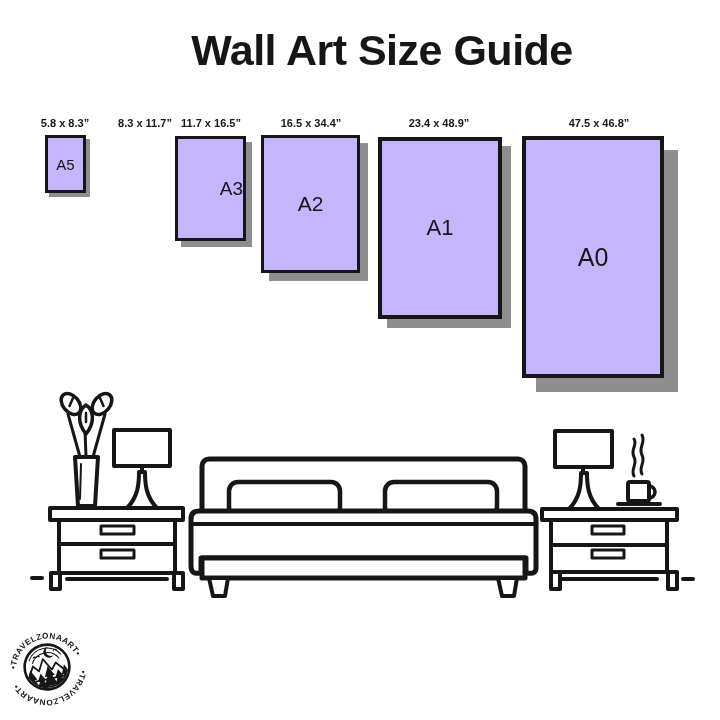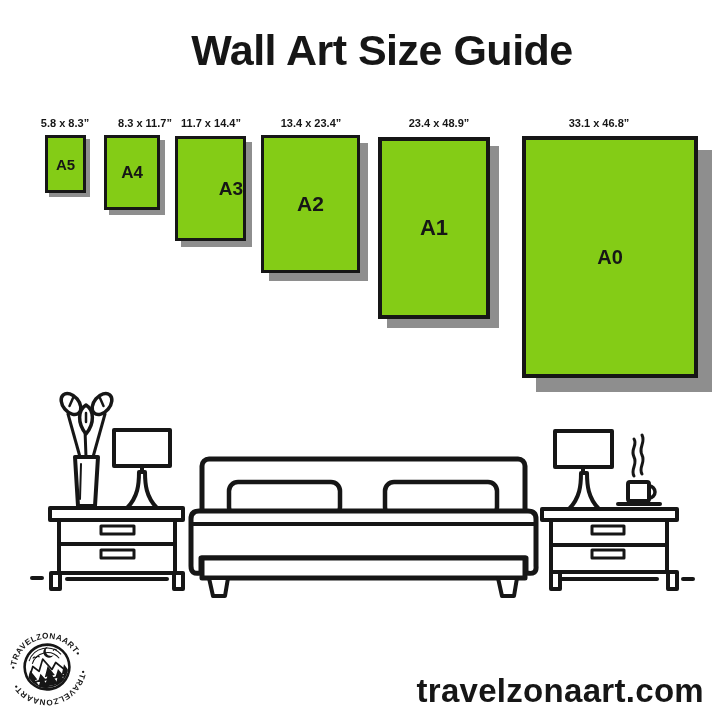--- a/index.html
+++ b/index.html
@@ -11,58 +11,55 @@
   }
   .page-title {
     position:absolute; top:26px; left:0; width:716px; text-align:center;
     font-size:43px; font-weight:700; letter-spacing:-0.5px; color:var(--ink);margin-left:24px;
   }
   .dim-label {
     position:absolute; top:117px; width:140px; text-align:center;
     font-size:11px; font-weight:700; white-space:nowrap; color:var(--ink);
   }
   .frame {
-    position:absolute; background:#84cc16; border:3px solid var(--ink);
+    position:absolute; background:#c4b5fd; border:3px solid var(--ink);
     display:flex; align-items:center; justify-content:center;
-    font-weight:700; color:var(--ink);
+    font-weight:400; color:var(--ink);
   }
   .f5 { left:45px;  top:135px; width:41px;  height:58px;  font-size:15px; box-shadow:4px 4px 0 var(--shadow); }
   .f4 { left:104px; top:135px; width:56px;  height:75px;  font-size:17px; box-shadow:5px 5px 0 var(--shadow); }
   .f3 { left:175px; top:136px; width:71px;  height:105px; font-size:19px; box-shadow:6px 6px 0 var(--shadow);justify-content:flex-end; }
   .f2 { left:261px; top:135px; width:99px;  height:138px; font-size:21px; box-shadow:8px 8px 0 var(--shadow);text-align:center; }
-  .f1 { left:378px; top:137px; width:112px; height:182px; font-size:22px; border-width:4px; box-shadow:9px 9px 0 var(--shadow); }
-  .f0 { left:522px; top:136px; width:176px; height:242px; font-size:20px; border-width:4px; box-shadow:14px 14px 0 var(--shadow); }
+  .f1 { left:378px; top:137px; width:124px; height:182px; font-size:22px; border-width:4px; box-shadow:9px 9px 0 var(--shadow); }
+  .f0 { left:522px; top:136px; width:142px; height:242px; font-size:25px; border-width:4px; box-shadow:14px 14px 0 var(--shadow); }
   .d5 { left:-5px; } .d4 { left:75px;text-align:center; } .d3 { left:141px; }
   .d2 { left:241px; } .d1 { left:369px; } .d0 { left:529px; }
   .scene { position:absolute; left:15px; top:378px; width:690px; height:240px; color:var(--ink); }
   .logo  { position:absolute; left:4px; top:624px; width:86px; height:86px; color:var(--ink); }
   .website {
     position:absolute; top:672px; right:16px; font-size:33px; font-weight:700;
     letter-spacing:0.3px; color:var(--ink); white-space:nowrap;
   }
 </style>
 </head>
 <body>
 
 <div class="canvas">
 
   <div class="page-title">Wall Art Size Guide</div>
 
   <div class="dim-label d5">5.8 x 8.3”</div>
   <div class="dim-label d4">8.3 x 11.7”</div>
-  <div class="dim-label d3">11.7 x 14.4”</div>
-  <div class="dim-label d2">13.4 x 23.4”</div>
+  <div class="dim-label d3">11.7 x 16.5”</div>
+  <div class="dim-label d2">16.5 x 34.4”</div>
   <div class="dim-label d1">23.4 x 48.9”</div>
-  <div class="dim-label d0">33.1 x 46.8”</div>
+  <div class="dim-label d0">47.5 x 46.8”</div>
 
   <div class="frame f5">
       <span>A5</span>
-    </div>
-  <div class="frame f4">
-      <span>A4</span>
     </div>
   <div class="frame f3">
       <span>A3</span>
     </div>
   <div class="frame f2">
       <span>A2</span>
     </div>
   <div class="frame f1">
       <span>A1</span>
     </div>
@@ -176,15 +173,14 @@
           <path d="M51,49 l6,12 l-3,0 l5,11 l-16,0 l5,-11 l-3,0 Z"></path>
           <path d="M62,55 l5,9 l-2.5,0 l4,9 l-13,0 l4,-9 l-2.5,0 Z"></path>
           <path d="M70,51 l5,11 l-2.5,0 l4,10 l-13,0 l4,-10 l-2.5,0 Z"></path>
         </g>
         <path d="M25,72 h50 v4 h-50 Z" stroke="none"></path>
         <path d="M31,79 h13 M50,79 h15 M36,83 h22" fill="none" stroke="currentColor" stroke-width="2"></path>
       </g>
     </g>
   </svg>
 
-  <div class="website">travelzonaart.com</div>
 
 </div>
 
 </body></html>

